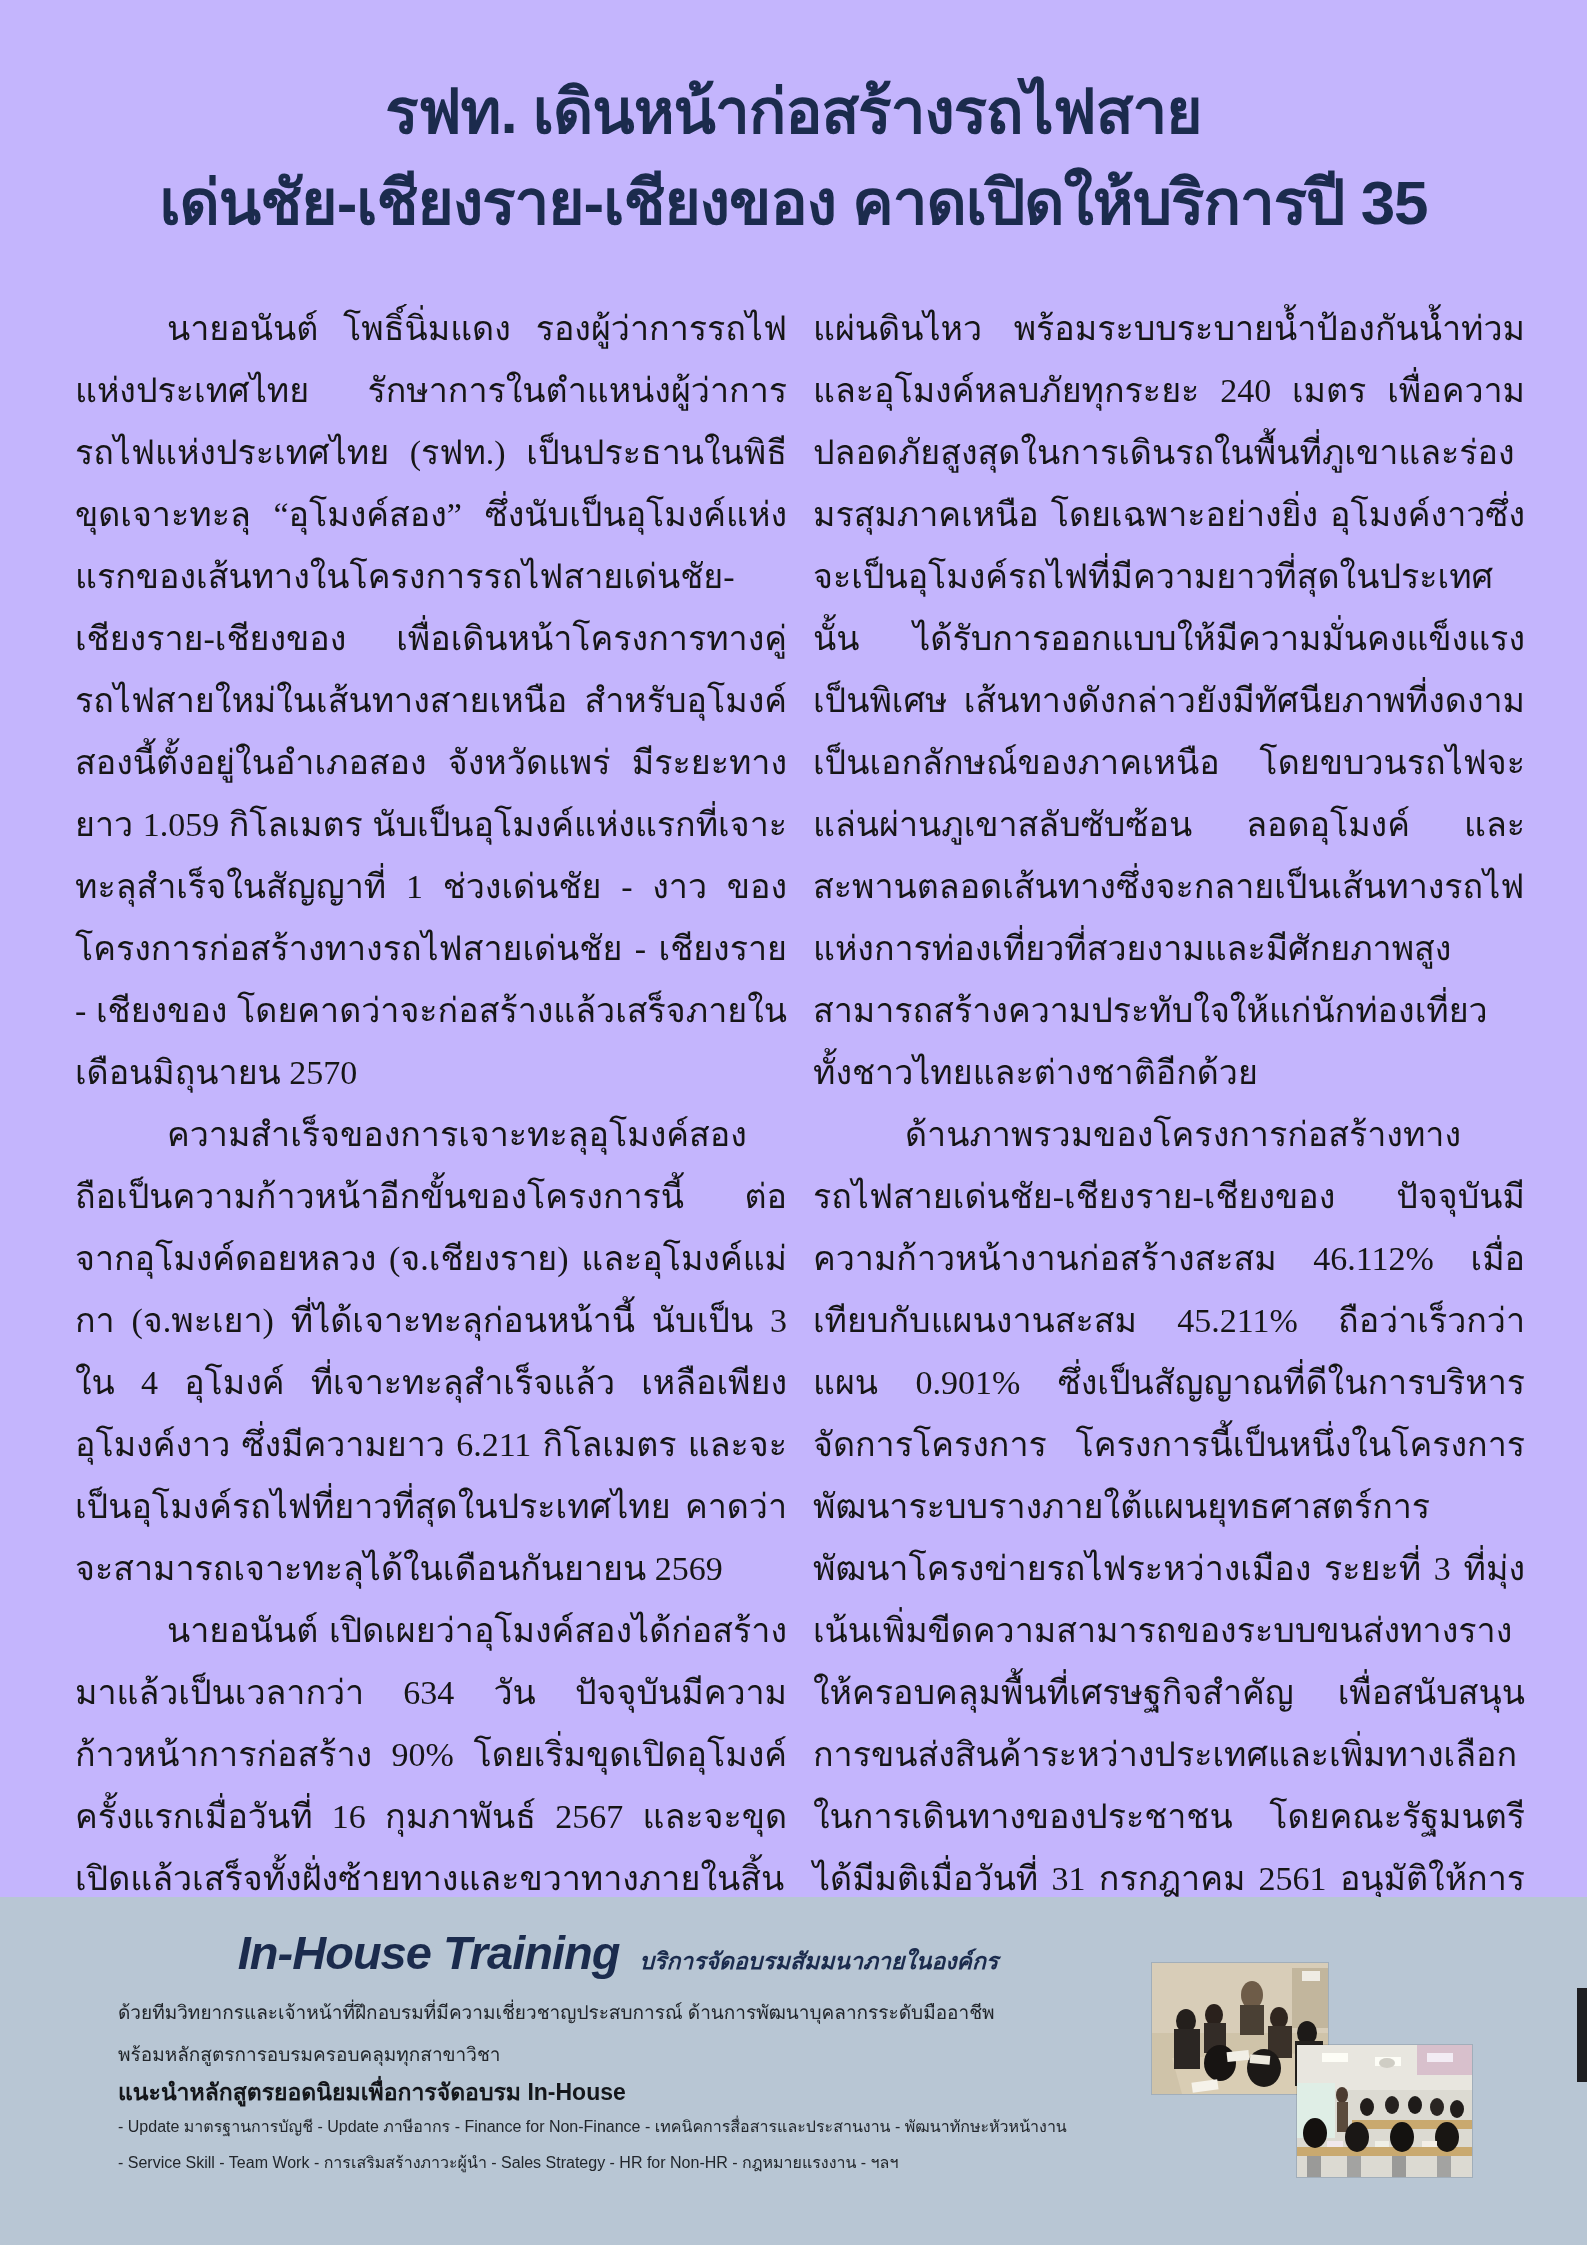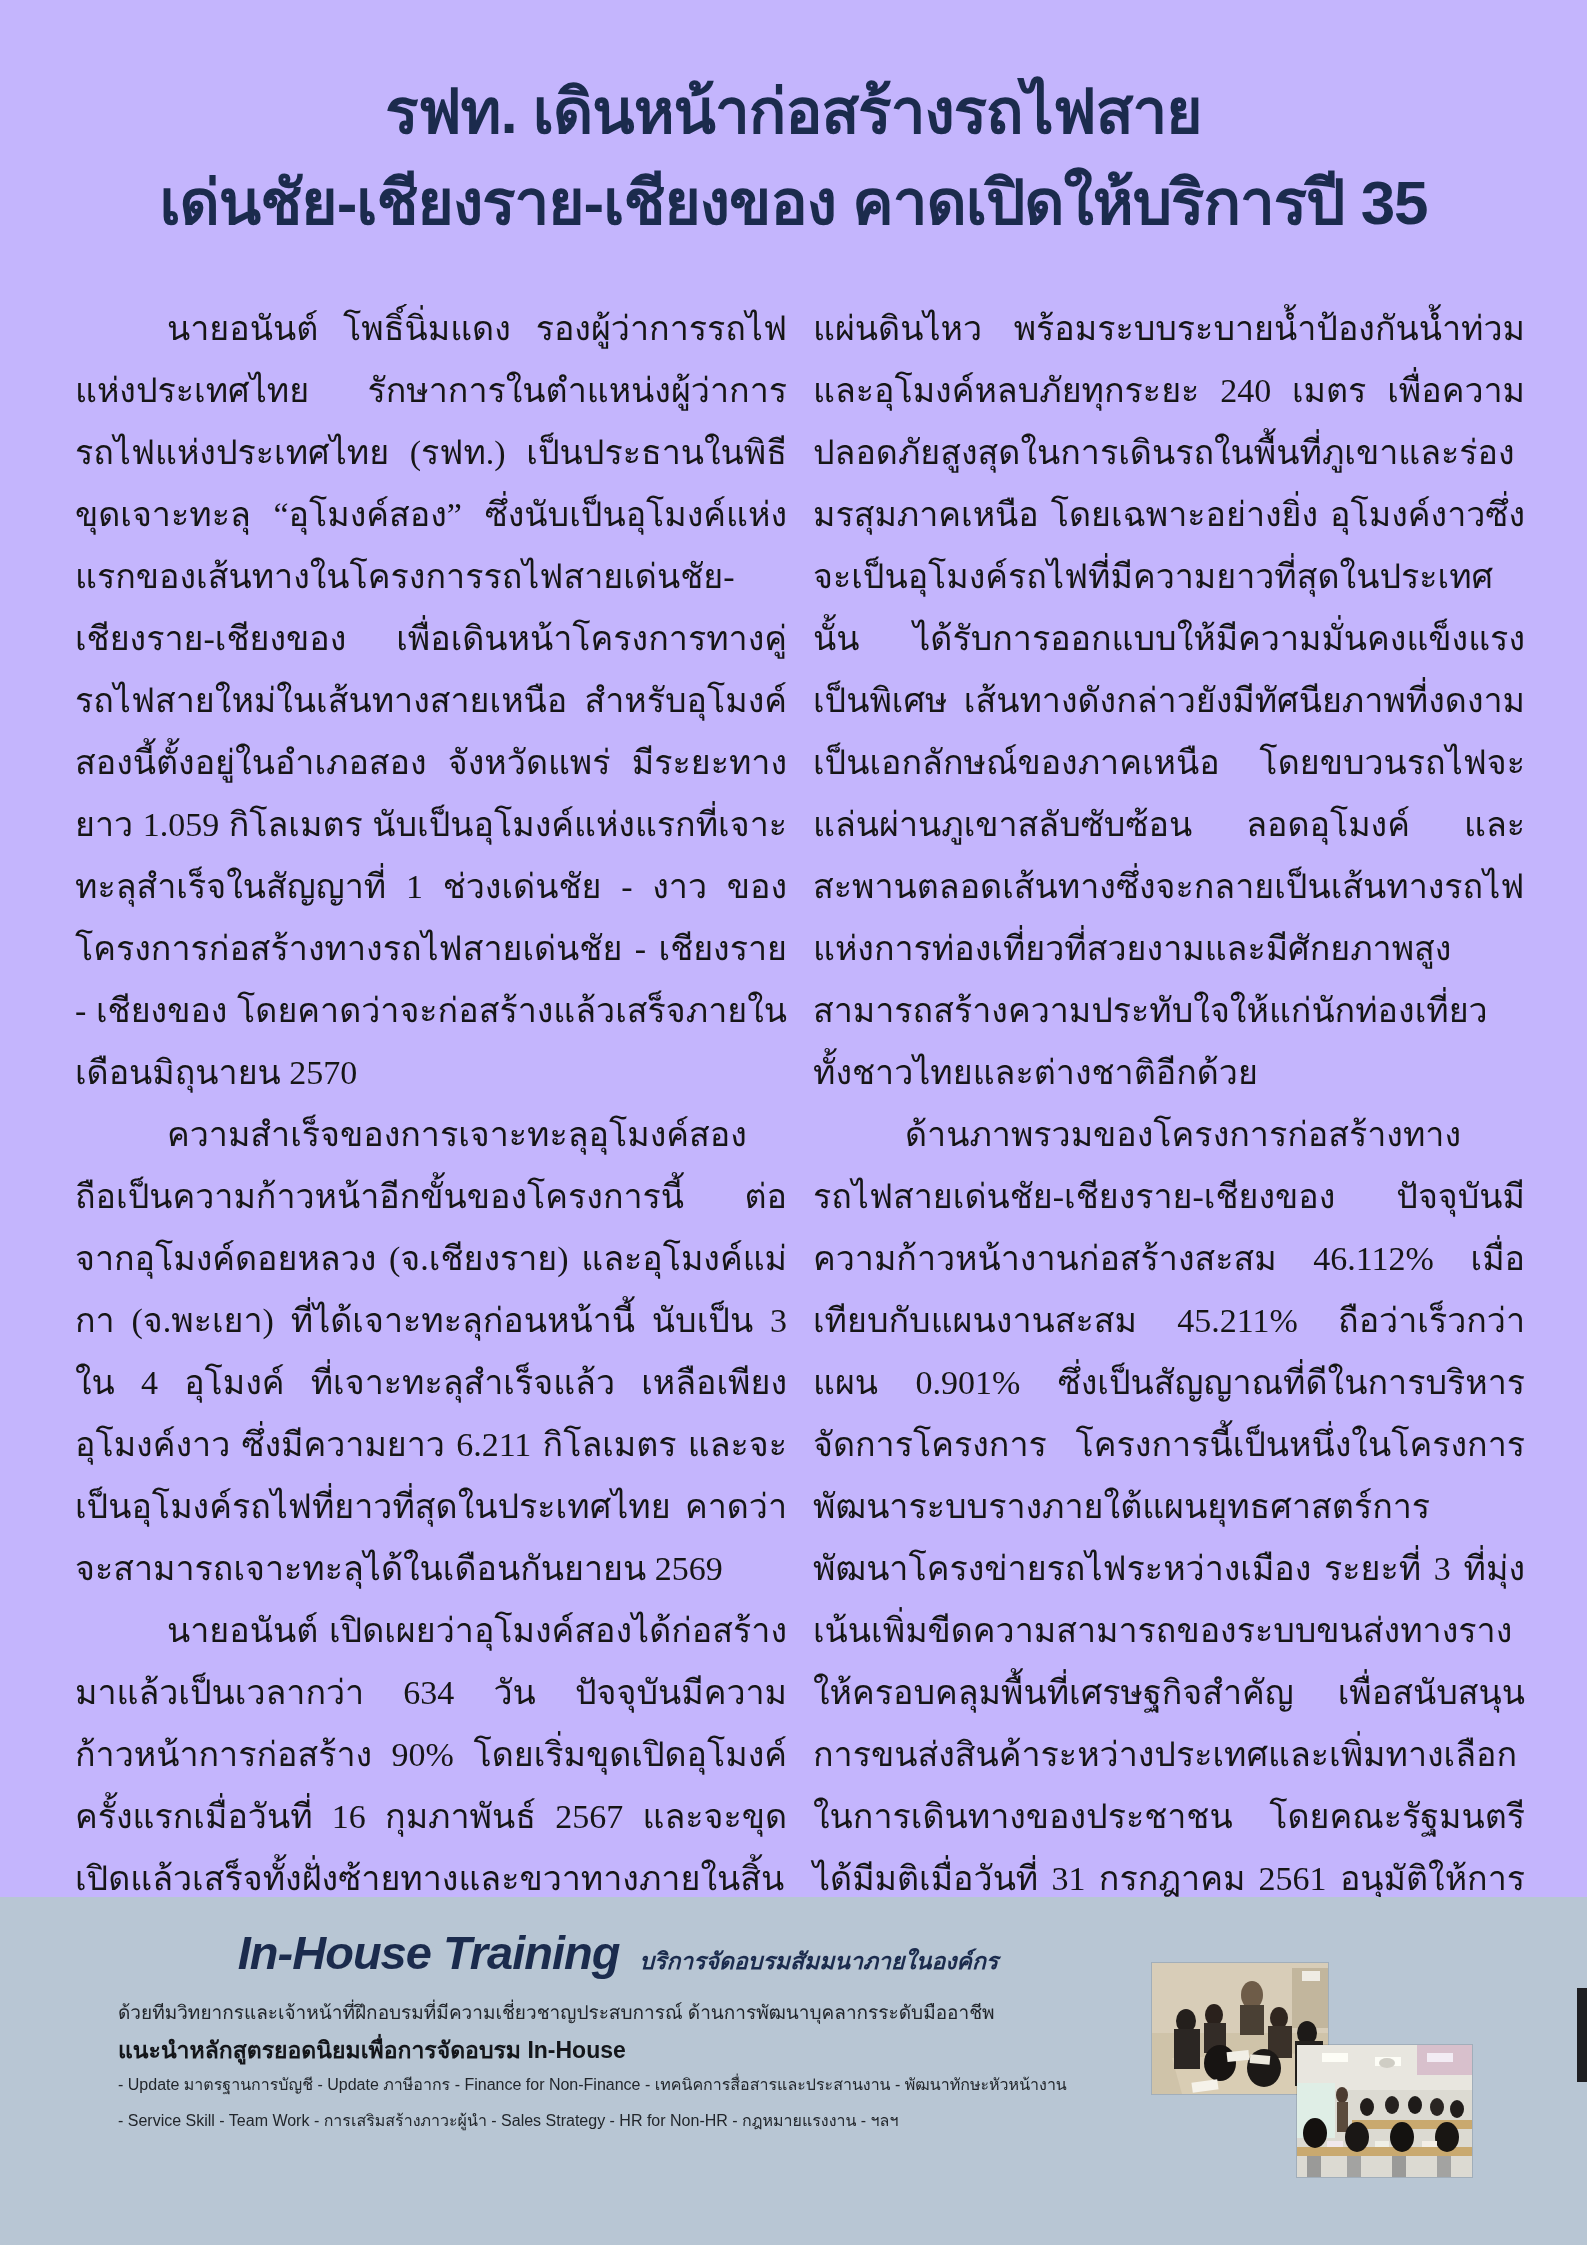--- a/index.html
+++ b/index.html
@@ -92,20 +92,21 @@
     </div>
   </div>
 
   <div class="footer">
     <div class="footer-inner">
       <div class="brand-row">
         <span class="brand">In-House Training</span>
         <span class="brand-sub">บริการจัดอบรมสัมมนาภายในองค์กร</span>
       </div>
       <div class="f-line">ด้วยทีมวิทยากรและเจ้าหน้าที่ฝึกอบรมที่มีความเชี่ยวชาญประสบการณ์ ด้านการพัฒนาบุคลากรระดับมืออาชีพ</div>
+      <div class="f-line">พร้อมหลักสูตรการอบรมครอบคลุมทุกสาขาวิชา</div>
       <div class="f-line bold">แนะนำหลักสูตรยอดนิยมเพื่อการจัดอบรม In-House</div>
       <div class="f-line small">- Update มาตรฐานการบัญชี - Update ภาษีอากร - Finance for Non-Finance - เทคนิคการสื่อสารและประสานงาน - พัฒนาทักษะหัวหน้างาน</div>
       <div class="f-line small">- Service Skill - Team Work - การเสริมสร้างภาวะผู้นำ - Sales Strategy - HR for Non-HR - กฎหมายแรงงาน - ฯลฯ</div>
 
     </div>
 
     <div class="photo photo-1">
       <svg width="176" height="131" viewBox="0 0 176 131">
         <rect width="176" height="131" fill="#cfc3a9"></rect>
         <rect y="0" width="176" height="70" fill="#d8cdb8"></rect>

